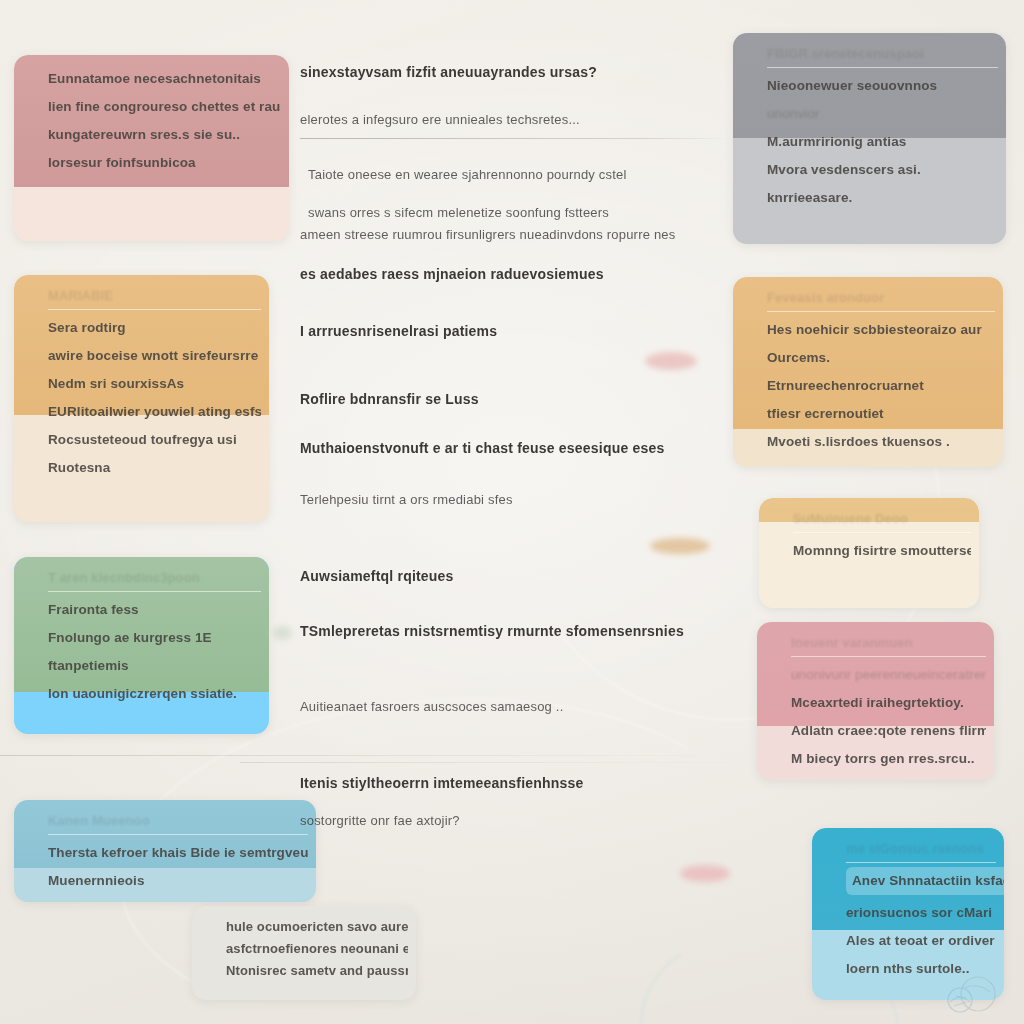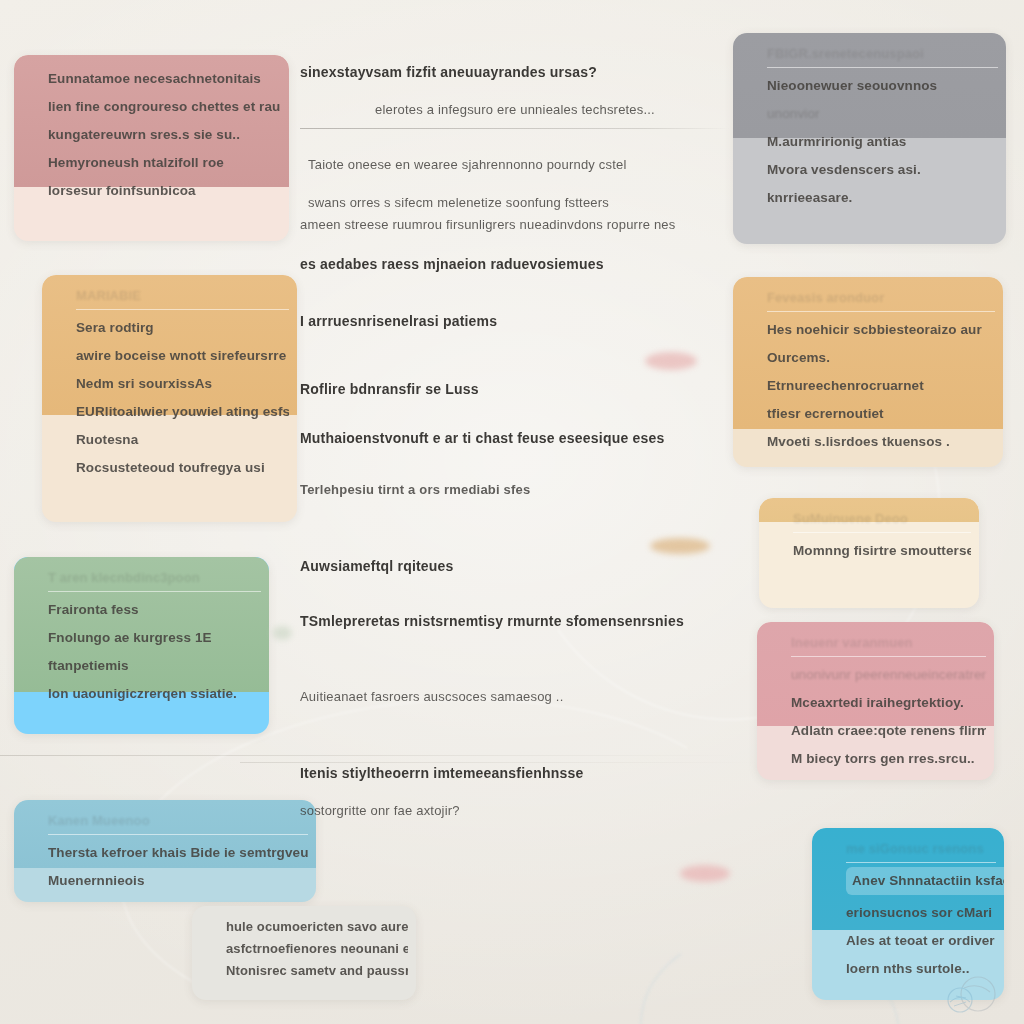--- a/index.html
+++ b/index.html
@@ -126,35 +126,34 @@
 <div class="stroke" style="left:120px; top:700px; width:640px; height:330px; border-color:rgba(255,255,255,.5); border-right-color:transparent; border-bottom-color:transparent; transform:rotate(-4deg); filter:blur(1.2px);"></div>
 <div class="stroke" style="left:640px; top:930px; width:260px; height:200px; border-color:rgba(175,205,220,.45); border-top-color:transparent; transform:rotate(6deg); filter:blur(1.5px);"></div>
 
 <div id="cards-layer">
     <div class="card" style="left: 14px; top: 55px; width: 275px; height: 186px; background: rgb(246, 229, 221);">
       <div class="band" style="height: 132px; background: linear-gradient(rgb(214, 163, 162) 0%, rgb(207, 154, 153) 100%);"></div>
       <div class="lines">
         <span class="tx">Eunnatamoe necesachnetonitais</span>
         <span class="tx">lien fine congroureso chettes et rausur.</span>
         <span class="tx">kungatereuwrn sres.s sie su..</span>
-        <span class="tx">Hemyroneush ntalzifoll roe</span>
         <span class="tx">lorsesur foinfsunbicoa</span>
       </div>
     </div>
-    <div class="card" style="left: 14px; top: 275px; width: 255px; height: 247px; background: rgb(244, 230, 212); margin-left: 28px;">
+    <div class="card" style="left: 14px; top: 275px; width: 255px; height: 247px; background: rgb(244, 230, 212);">
       <div class="band" style="height: 140px; background: linear-gradient(rgb(233, 191, 134) 0%, rgb(229, 184, 122) 100%);"></div>
       <div class="lines">
         <span class="tx ghost small">MARIABIE</span>
         <div class="rule"></div>
         <span class="tx">Sera rodtirg</span>
         <span class="tx">awire boceise wnott sirefeursrre</span>
         <span class="tx">Nedm sri sourxissAs</span>
         <span class="tx">EURlitoailwier youwiel ating esfs</span>
+        <span class="tx">Rocsusteteoud toufregya usi</span>
         <span class="tx">Ruotesna</span>
-        <span class="tx">Rocsusteteoud toufregya usi</span>
       </div>
     </div>
     <div class="card" style="left: 14px; top: 557px; width: 255px; height: 177px; background: #7dd3fc;">
       <div class="band" style="height: 135px; background: linear-gradient(rgb(164, 196, 163) 0%, rgb(150, 188, 150) 100%);"></div>
       <div class="lines">
         <span class="tx ghost small">T aren klecnbdinc3poon</span>
         <div class="rule"></div>
         <span class="tx">Fraironta fess</span>
         <span class="tx">Fnolungo ae kurgress 1E</span>
         <span class="tx">ftanpetiemis</span>
@@ -229,30 +228,30 @@
 
 <div id="blobs-layer">
     <div class="blob" style="left: 645px; top: 352px; width: 52px; height: 18px; background: rgb(232, 182, 180); opacity: 0.72;"></div>
     <div class="blob" style="left: 650px; top: 538px; width: 60px; height: 16px; background: rgb(221, 182, 132); opacity: 0.72;"></div>
     <div class="blob" style="left: 680px; top: 865px; width: 50px; height: 17px; background: rgb(233, 180, 180); opacity: 0.72;"></div>
     <div class="blob" style="left: 272px; top: 626px; width: 20px; height: 14px; background: rgb(207, 217, 201); opacity: 0.72;"></div>
   </div>
 
 <div id="center-column">
     <span class="ct" style="margin-top: 24px;">sinexstayvsam fizfit aneuuayrandes ursas?</span>
-    <span class="ct sub" style="margin-top: 20px; text-align: center;">elerotes a infegsuro ere unnieales techsretes...</span>
+    <span class="ct sub" style="margin-top: 30px;">elerotes a infegsuro ere unnieales techsretes...</span>
     <div class="hr-soft"></div>
     <span class="ct sub" style="margin-top: 28px; margin-left: 8px;">Taiote oneese en wearee sjahrennonno pourndy cstel</span>
     <span class="ct sub" style="margin-top: 22px; margin-left: 8px;">swans orres s sifecm melenetize soonfung fstteers</span>
     <span class="ct sub" style="margin-top: 6px;">ameen streese ruumrou firsunligrers nueadinvdons ropurre nes</span>
     <span class="ct" style="margin-top: 22px;">es aedabes raess mjnaeion raduevosiemues</span>
     <span class="ct" style="margin-top: 40px;">I arrruesnrisenelrasi patiems</span>
     <span class="ct" style="margin-top: 50px;">Roflire bdnransfir se Luss</span>
     <span class="ct" style="margin-top: 32px;">Muthaioenstvonuft e ar ti chast feuse eseesique eses</span>
-    <span class="ct sub" style="margin-top: 34px; font-weight: bold;">Terlehpesiu tirnt a ors rmediabi sfes</span>
+    <span class="ct sub" style="margin-top: 34px;">Terlehpesiu tirnt a ors rmediabi sfes</span>
     <span class="ct" style="margin-top: 60px;">Auwsiameftql rqiteues</span>
     <span class="ct" style="margin-top: 38px;">TSmlepreretas rnistsrnemtisy rmurnte sfomensenrsnies</span>
     <span class="ct sub" style="margin-top: 58px;">Auitieanaet fasroers auscsoces samaesog ..</span>
     <span class="ct" style="margin-top: 60px;">Itenis stiyltheoerrn imtemeeansfienhnsse</span>
     <span class="ct sub" style="margin-top: 20px;">sostorgritte onr fae axtojir?</span>
   </div>
 
 <svg id="watermark" viewBox="0 0 74 48">
   <circle cx="44" cy="26" r="17" fill="none" stroke="#9aa3ab" stroke-width="1.2"></circle>
   <circle cx="26" cy="32" r="12" fill="none" stroke="#6fa6c4" stroke-width="1.2"></circle>

